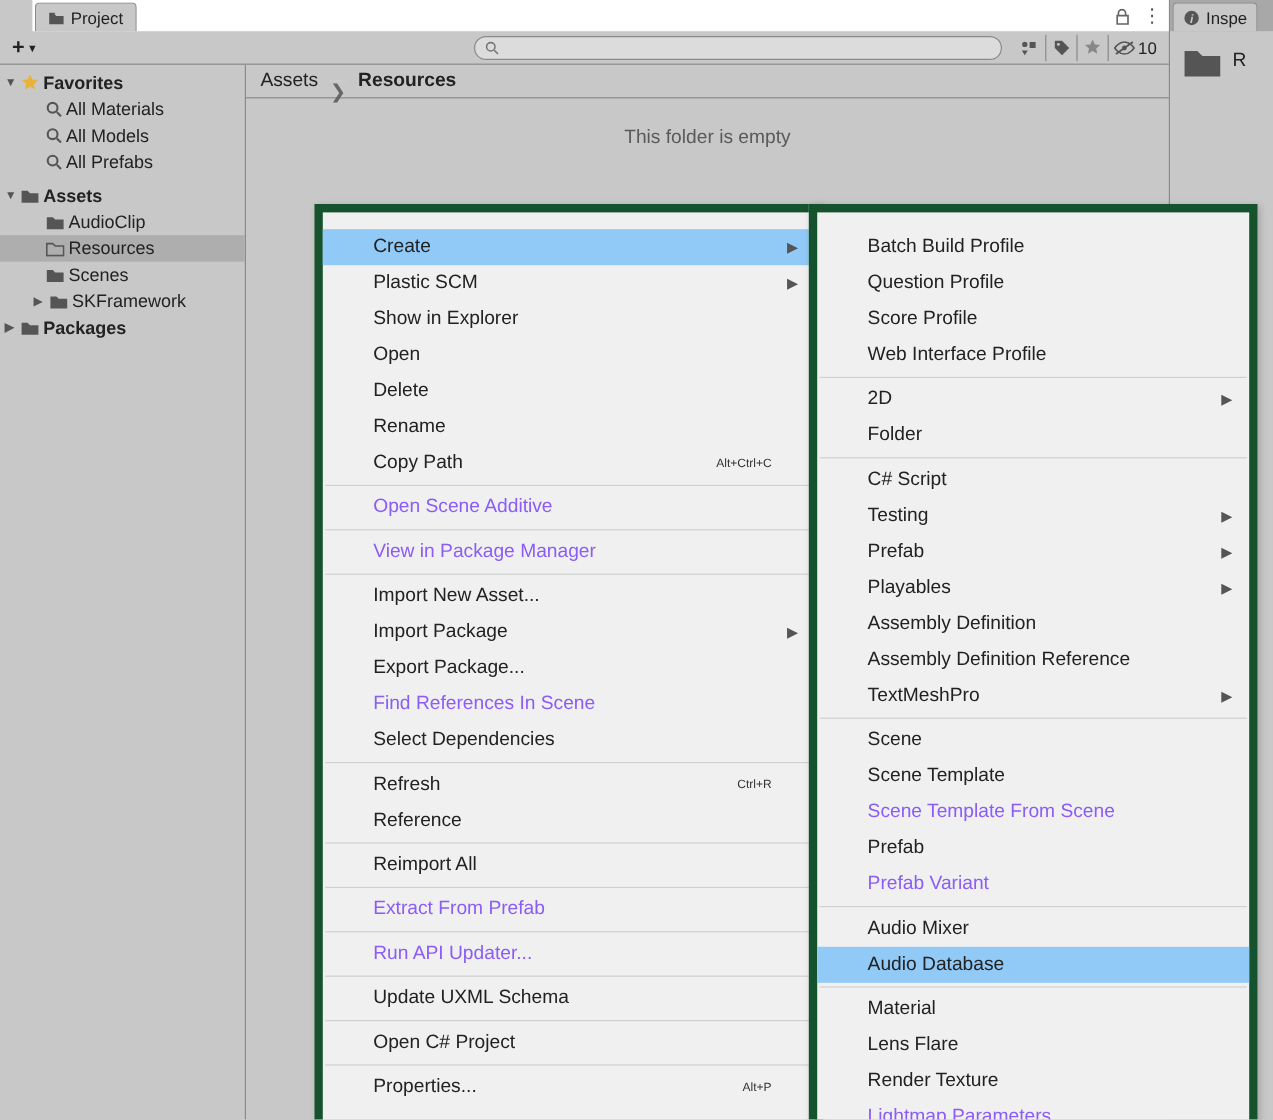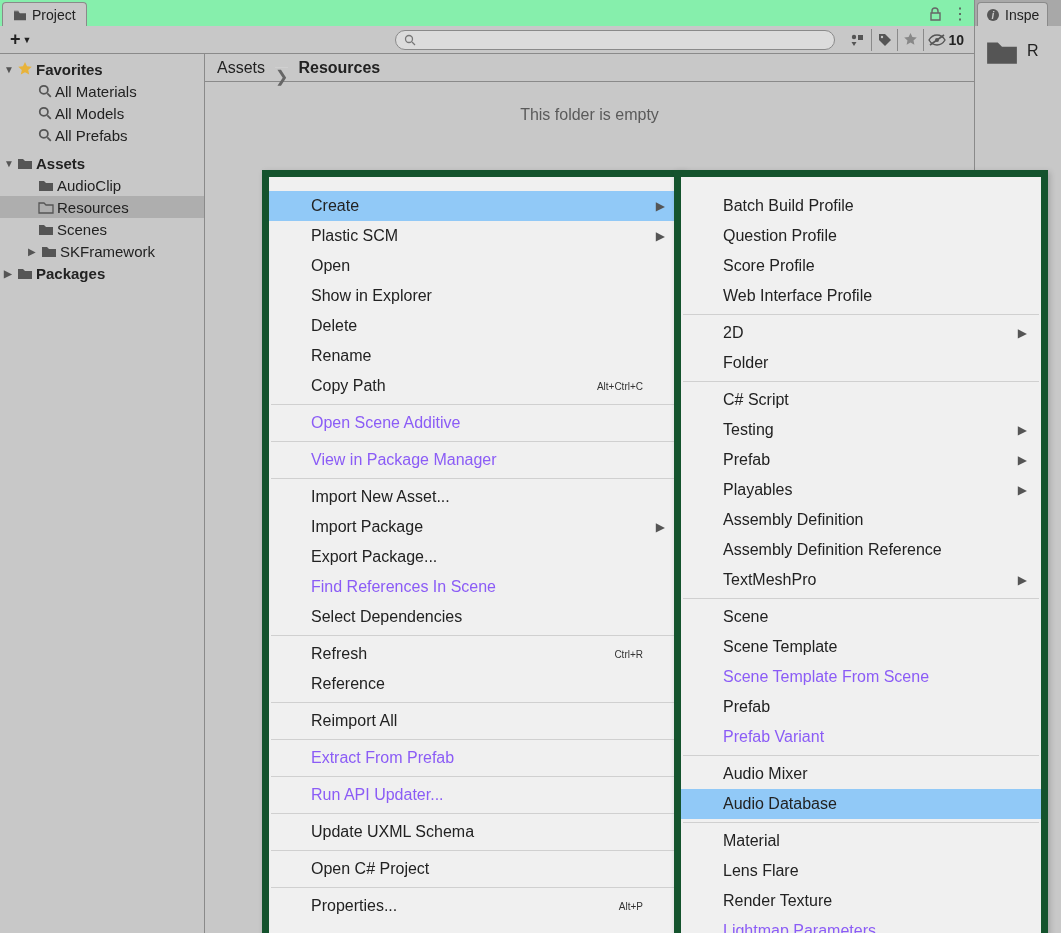--- a/index.html
+++ b/index.html
@@ -3,21 +3,21 @@
 <meta charset="utf-8">
 <style>
   * { box-sizing: border-box; margin: 0; padding: 0; font-family: "Segoe UI", Arial, sans-serif; }
   body { background: #c8c8c8; width: 1061px; height: 933px; overflow: hidden; position: relative; font-size: 14px; color: #222; }
 
   .window { display: flex; width: 100%; height: 100%; }
   .project-panel { width: 975px; display: flex; flex-direction: column; border-right: 1px solid #8a8a8a; }
   .inspector-panel { flex: 1; background: #c8c8c8; }
 
   
-  .tab-bar { height: 26px; background: #86efac; display: flex; align-items: flex-end; }
+  .tab-bar { height: 26px; background: #ffffff; display: flex; align-items: flex-end; margin-left: 27px; }
   .tab { height: 24px; background: #c8c8c8; border: 1px solid #8a8a8a; border-bottom: none; border-top-left-radius: 4px; border-top-right-radius: 4px; padding: 2px 10px; display: flex; align-items: center; gap: 5px; margin-left: 2px; }
   .tab .folder-icon { width: 14px; height: 12px; }
   .tab-right { margin-left: auto; display: flex; align-items: center; height: 24px; padding-right: 6px; gap: 10px; color: #555; }
 
   
   .toolbar { height: 28px; border-bottom: 1px solid #8a8a8a; display: flex; align-items: center; padding: 0 6px; gap: 4px; }
   .add-btn { display: flex; align-items: center; gap: 2px; padding: 2px 4px; }
   .search-box { margin-left: auto; width: 440px; height: 20px; background: #dcdcdc; border: 1px solid #8a8a8a; border-radius: 10px; display: flex; align-items: center; padding: 0 8px; color: #666; }
   .search-box input { border: none; background: transparent; outline: none; width: 100%; font-size: 13px; }
   .tool-icons { display: flex; align-items: center; gap: 0; margin-left: 6px; }
@@ -120,21 +120,21 @@
             </svg>
         </div>
         <div class="hidden-count">
           <span>
             <svg width="18" height="14" viewBox="0 0 18 14">
                 <path fill="none" stroke="#555" stroke-width="1.4" d="M1 7s3-5 8-5 8 5 8 5-3 5-8 5-8-5-8-5z"></path>
                 <circle cx="9" cy="7" r="2" fill="#555"></circle>
                 <line x1="2" y1="12" x2="16" y2="2" stroke="#555" stroke-width="1.6"></line>
               </svg>
           </span>
-          <span style="font-size:14px;font-weight:bold;">10</span>
+          <span style="font-size:14px;">10</span>
         </div>
       </div>
     </div>
 
     <div class="panel-body">
       <div class="tree">
         <div class="tree-row bold">
           <span class="arrow">▼</span>
           <span>
             <svg width="16" height="16" viewBox="0 0 15 15">
@@ -270,24 +270,24 @@
 <div class="menu menu-1" id="ctx-menu">
     <div class="mi highlight">
       <span>Create</span>
       <span class="sub-arrow">▶</span>
     </div>
     <div class="mi">
       <span>Plastic SCM</span>
       <span class="sub-arrow">▶</span>
     </div>
     <div class="mi">
+      <span>Show in Explorer</span>
+    </div>
+    <div class="mi">
       <span>Open</span>
-    </div>
-    <div class="mi">
-      <span>Show in Explorer</span>
     </div>
     <div class="mi">
       <span>Delete</span>
     </div>
     <div class="mi">
       <span>Rename</span>
     </div>
     <div class="mi">
       <span>Copy Path</span>
       <span class="kb">Alt+Ctrl+C</span>

